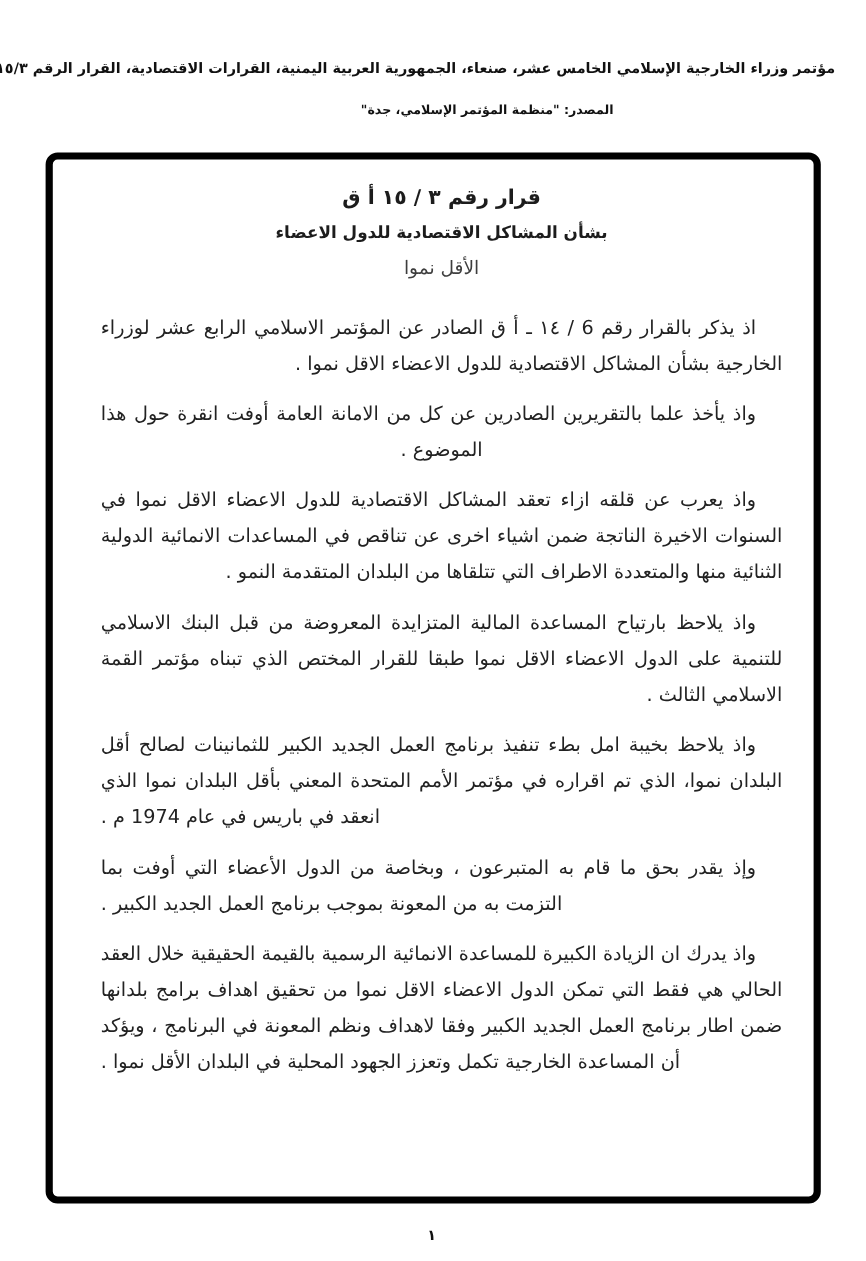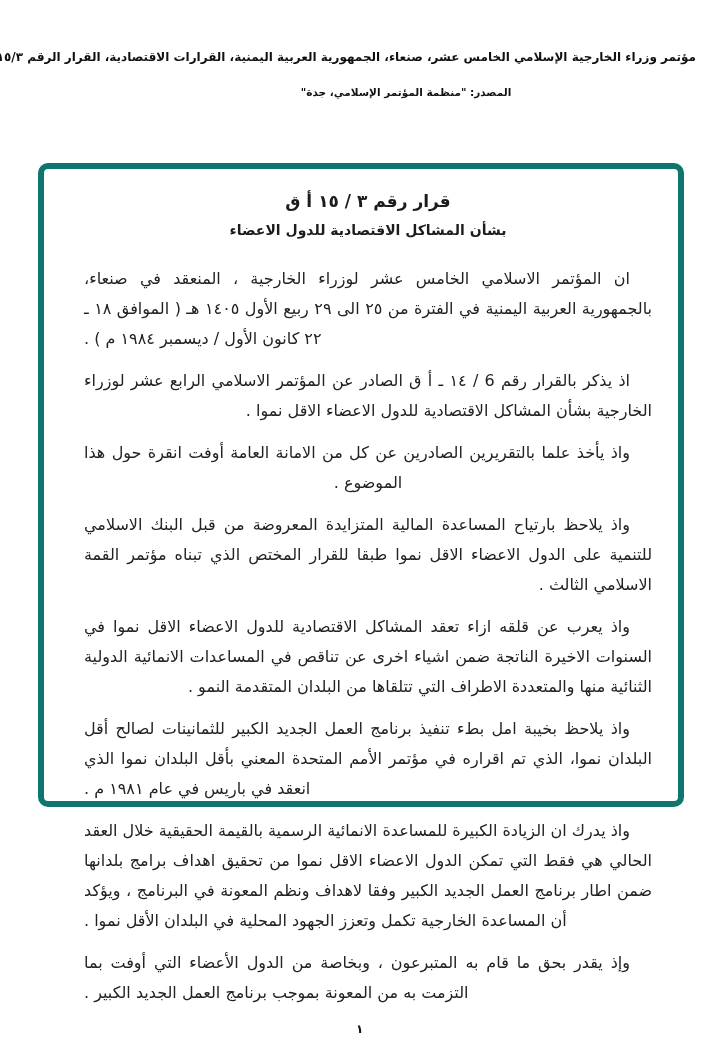--- a/index.html
+++ b/index.html
@@ -43,27 +43,26 @@
     color: #111;
     transform: translateX(45px);
   }
 
   
   .frame {
     position: absolute;
     left: 38px;
     top: 127px;
     width: 646px;
-    height: 644px;
+    height: 876px;
     box-sizing: border-box;
-    border: 6px solid #0f766e;
+    border: 6px solid #000000;
     border-radius: 10px;
     padding: 18px 26px 0 40px;
     background: transparent;
-    margin-top: 36px;
   }
 
   
   .title-block {
     direction: rtl;
     text-align: center;
     margin: 0 0 26px 0;
   }
   .title-line1 {
     font-size: 17px;
@@ -116,30 +115,30 @@
 
   <div class="citation">مؤتمر وزراء الخارجية الإسلامي الخامس عشر، صنعاء، الجمهورية العربية اليمنية، القرارات الاقتصادية، القرار الرقم ١٥/٣-أق</div>
 
   <div class="source-line">المصدر:  "منظمة المؤتمر الإسلامي، جدة"</div>
 
   <div class="frame">
 
     <div class="title-block">
       <div class="title-line1">قرار رقم ٣ / ١٥ أ ق</div>
       <div class="title-line2">بشأن المشاكل الاقتصادية للدول الاعضاء</div>
+      <div class="title-line3">الأقل نموا</div>
     </div>
 
     <div class="body-text">
-      <p class="last-left">ان المؤتمر الاسلامي الخامس عشر لوزراء الخارجية ، المنعقد في صنعاء، بالجمهورية العربية اليمنية في الفترة من ٢٥ الى ٢٩ ربيع الأول ١٤٠٥ هـ ( الموافق ١٨ ـ ٢٢ كانون الأول / ديسمبر ١٩٨٤ م ) .</p>
       <p>اذ يذكر بالقرار رقم 6 / ١٤ ـ أ ق الصادر عن المؤتمر الاسلامي الرابع عشر لوزراء الخارجية بشأن المشاكل الاقتصادية للدول الاعضاء الاقل نموا .</p>
       <p class="last-center">واذ يأخذ علما بالتقريرين الصادرين عن كل من الامانة العامة أوفت انقرة حول هذا الموضوع .</p>
+      <p>واذ يعرب عن قلقه ازاء تعقد المشاكل الاقتصادية للدول الاعضاء الاقل نموا في السنوات الاخيرة الناتجة ضمن اشياء اخرى عن تناقص في المساعدات الانمائية الدولية الثنائية منها والمتعددة الاطراف التي تتلقاها من البلدان المتقدمة النمو .</p>
       <p>واذ يلاحظ بارتياح المساعدة المالية المتزايدة المعروضة من قبل البنك الاسلامي للتنمية على الدول الاعضاء الاقل نموا طبقا للقرار المختص الذي تبناه مؤتمر القمة الاسلامي الثالث .</p>
-      <p>واذ يعرب عن قلقه ازاء تعقد المشاكل الاقتصادية للدول الاعضاء الاقل نموا في السنوات الاخيرة الناتجة ضمن اشياء اخرى عن تناقص في المساعدات الانمائية الدولية الثنائية منها والمتعددة الاطراف التي تتلقاها من البلدان المتقدمة النمو .</p>
-      <p class="last-left">واذ يلاحظ بخيبة امل بطء تنفيذ برنامج العمل الجديد الكبير للثمانينات لصالح أقل البلدان نموا، الذي تم اقراره في مؤتمر الأمم المتحدة المعني بأقل البلدان نموا الذي انعقد في باريس في عام ١٩٨١ م .</p>
+      <p class="last-left">واذ يلاحظ بخيبة امل بطء تنفيذ برنامج العمل الجديد الكبير للثمانينات لصالح أقل البلدان نموا، الذي تم اقراره في مؤتمر الأمم المتحدة المعني بأقل البلدان نموا الذي انعقد في باريس في عام 1974 م .</p>
+      <p class="last-left">وإذ يقدر بحق ما قام به المتبرعون ، وبخاصة من الدول الأعضاء التي أوفت بما التزمت به من المعونة بموجب برنامج العمل الجديد الكبير .</p>
       <p class="last-left">واذ يدرك ان الزيادة الكبيرة للمساعدة الانمائية الرسمية بالقيمة الحقيقية خلال العقد الحالي هي فقط التي تمكن الدول الاعضاء الاقل نموا من تحقيق اهداف برامج بلدانها ضمن اطار برنامج العمل الجديد الكبير وفقا لاهداف ونظم المعونة في البرنامج ، ويؤكد أن المساعدة الخارجية تكمل وتعزز الجهود المحلية في البلدان الأقل نموا .</p>
-      <p class="last-left">وإذ يقدر بحق ما قام به المتبرعون ، وبخاصة من الدول الأعضاء التي أوفت بما التزمت به من المعونة بموجب برنامج العمل الجديد الكبير .</p>
     </div>
 
   </div>
 
   <div class="page-mark">١</div>
 
 </div>
 
 </body></html>

